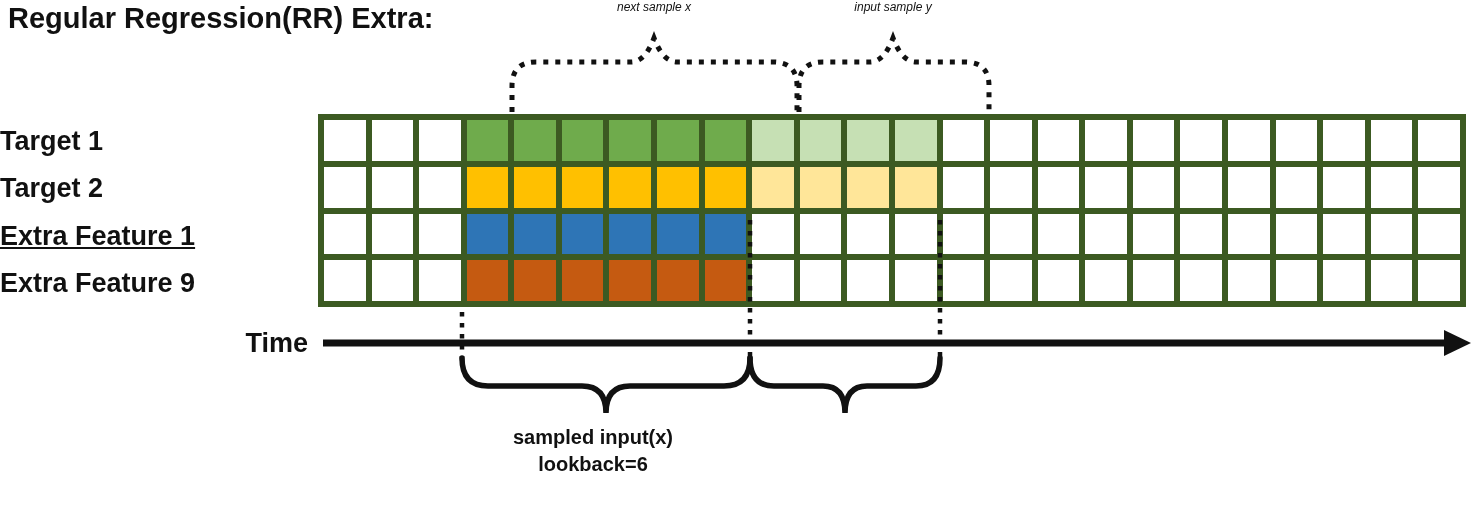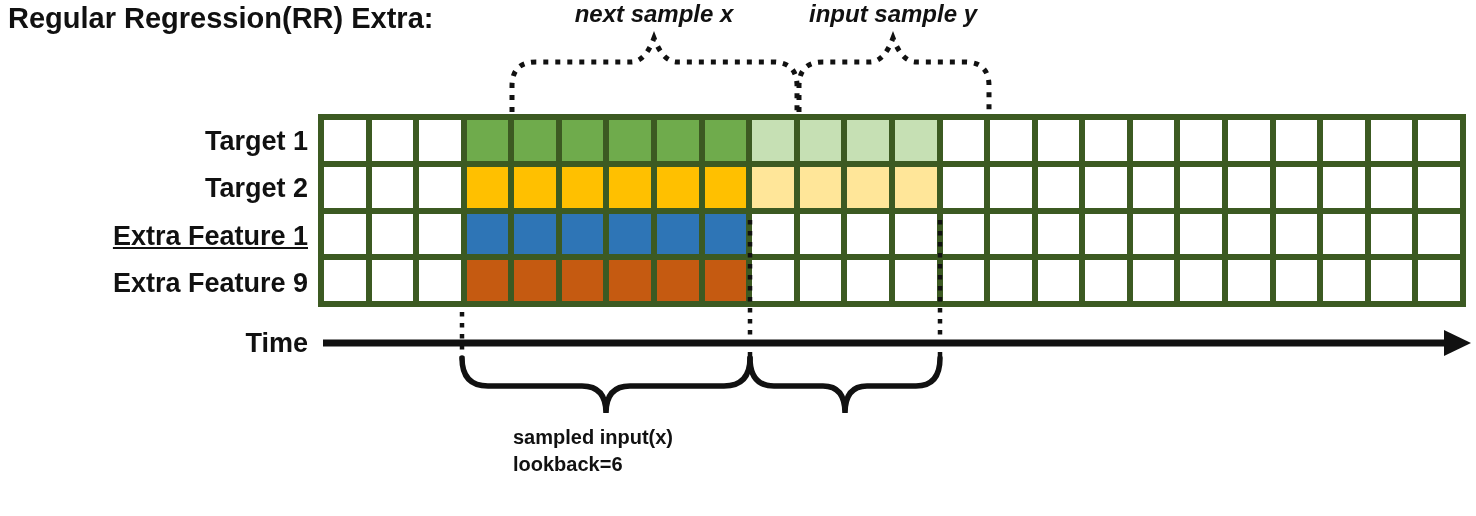--- a/index.html
+++ b/index.html
@@ -9,28 +9,28 @@
     color:var(--ink,#111);
   }
   
   .page-title{
     position:absolute; left:8px; top:2px;
     font-size:29px; font-weight:bold; letter-spacing:0px; white-space:nowrap;
   }
   
   .brace-label{
     position:absolute; top:0px; transform:translateX(-50%);
-    font-size:24px; font-style:italic; font-weight:bold; white-space:nowrap;
+    font-size:12px; font-style:italic; font-weight:normal; white-space:nowrap;
   }
   #label-next-x{ left:654px; }
   #label-next-y{ left:893px; }
   
   .row-labels{ position:absolute; left:0; top:0; width:308px; }
   .row-label{
-    position:absolute; right:0; width:308px; text-align:right;
+    position:absolute; right:0; width:308px; 
     font-size:27px; font-weight:bold; line-height:27px; white-space:nowrap;
   }
   .row-label:nth-child(1){ top:128px; }
   .row-label:nth-child(2){ top:175px; }
   .row-label:nth-child(3){ top:223px;text-decoration:underline; }
   .row-label:nth-child(4){ top:270px; }
   
   #timeline-grid{
     position:absolute; left:318px; top:114px;
     width:1148px; height:193px; box-sizing:border-box;
@@ -43,21 +43,21 @@
     position:absolute; left:0; top:329px; width:308px; text-align:right;
     font-size:27px; font-weight:bold; line-height:28px;
   }
   
   #overlay{ position:absolute; left:0; top:0; pointer-events:none; }
   
   .note-block{
     position:absolute; top:424px; font-size:20px; font-weight:600;
     line-height:26.5px; white-space:nowrap;
   }
-  #note-input{ left:513px; }
+  #note-input{ left:513px;text-align:center; }
   #note-output{ left:771px; }
 </style>
 </head>
 <body>
 
 <div id="stage">
 
   <div class="page-title">Regular Regression(RR) Extra:</div>
 
   <div class="brace-label" id="label-next-x">next sample x</div>

